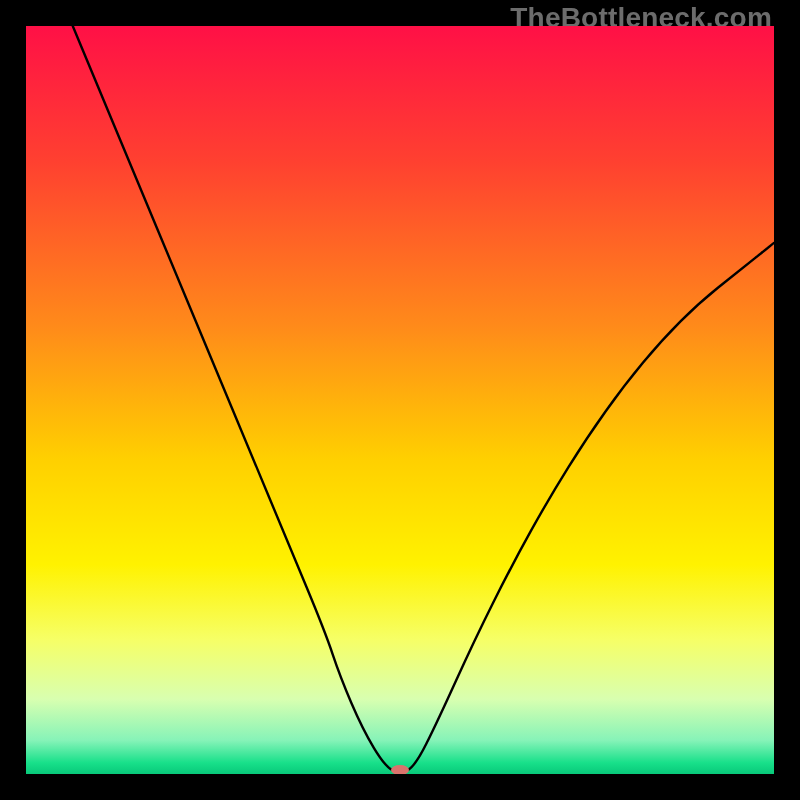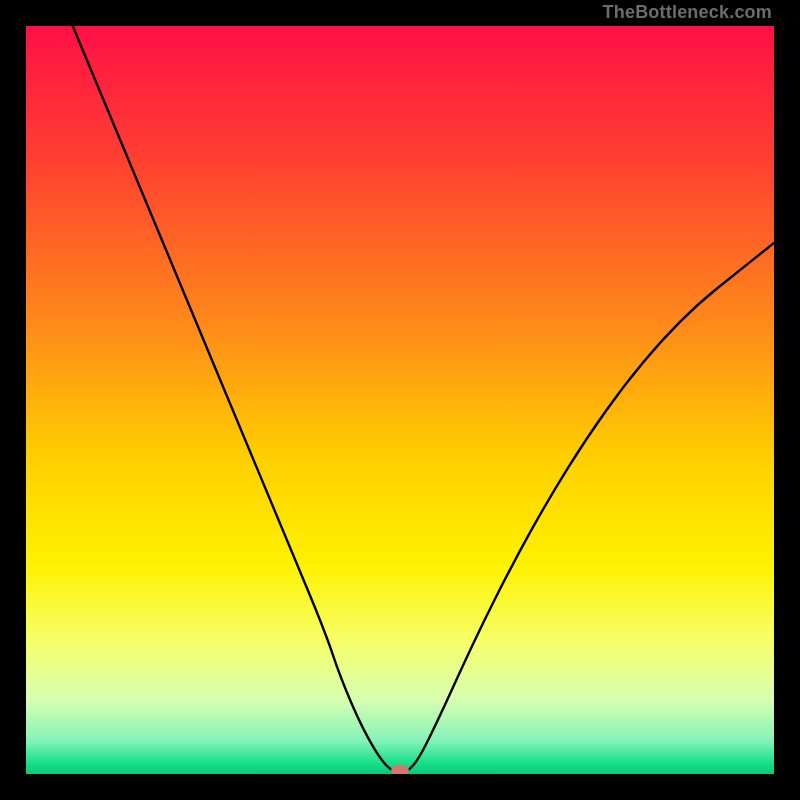--- a/index.html
+++ b/index.html
@@ -23,21 +23,21 @@
     top: 26px;
     width: 748px;
     height: 748px;
     overflow: hidden;
   }
   .watermark {
     position: absolute;
     top: 2px;
     right: 28px;
     color: #6c6c6c;
-    font-size: 18px;
+    font-size: 28px;
     font-weight: 600;
     letter-spacing: 0.2px;
     user-select: none;
   }
   svg { display: block; }
 </style>
 </head>
 <body>
 
 <div class="frame">

